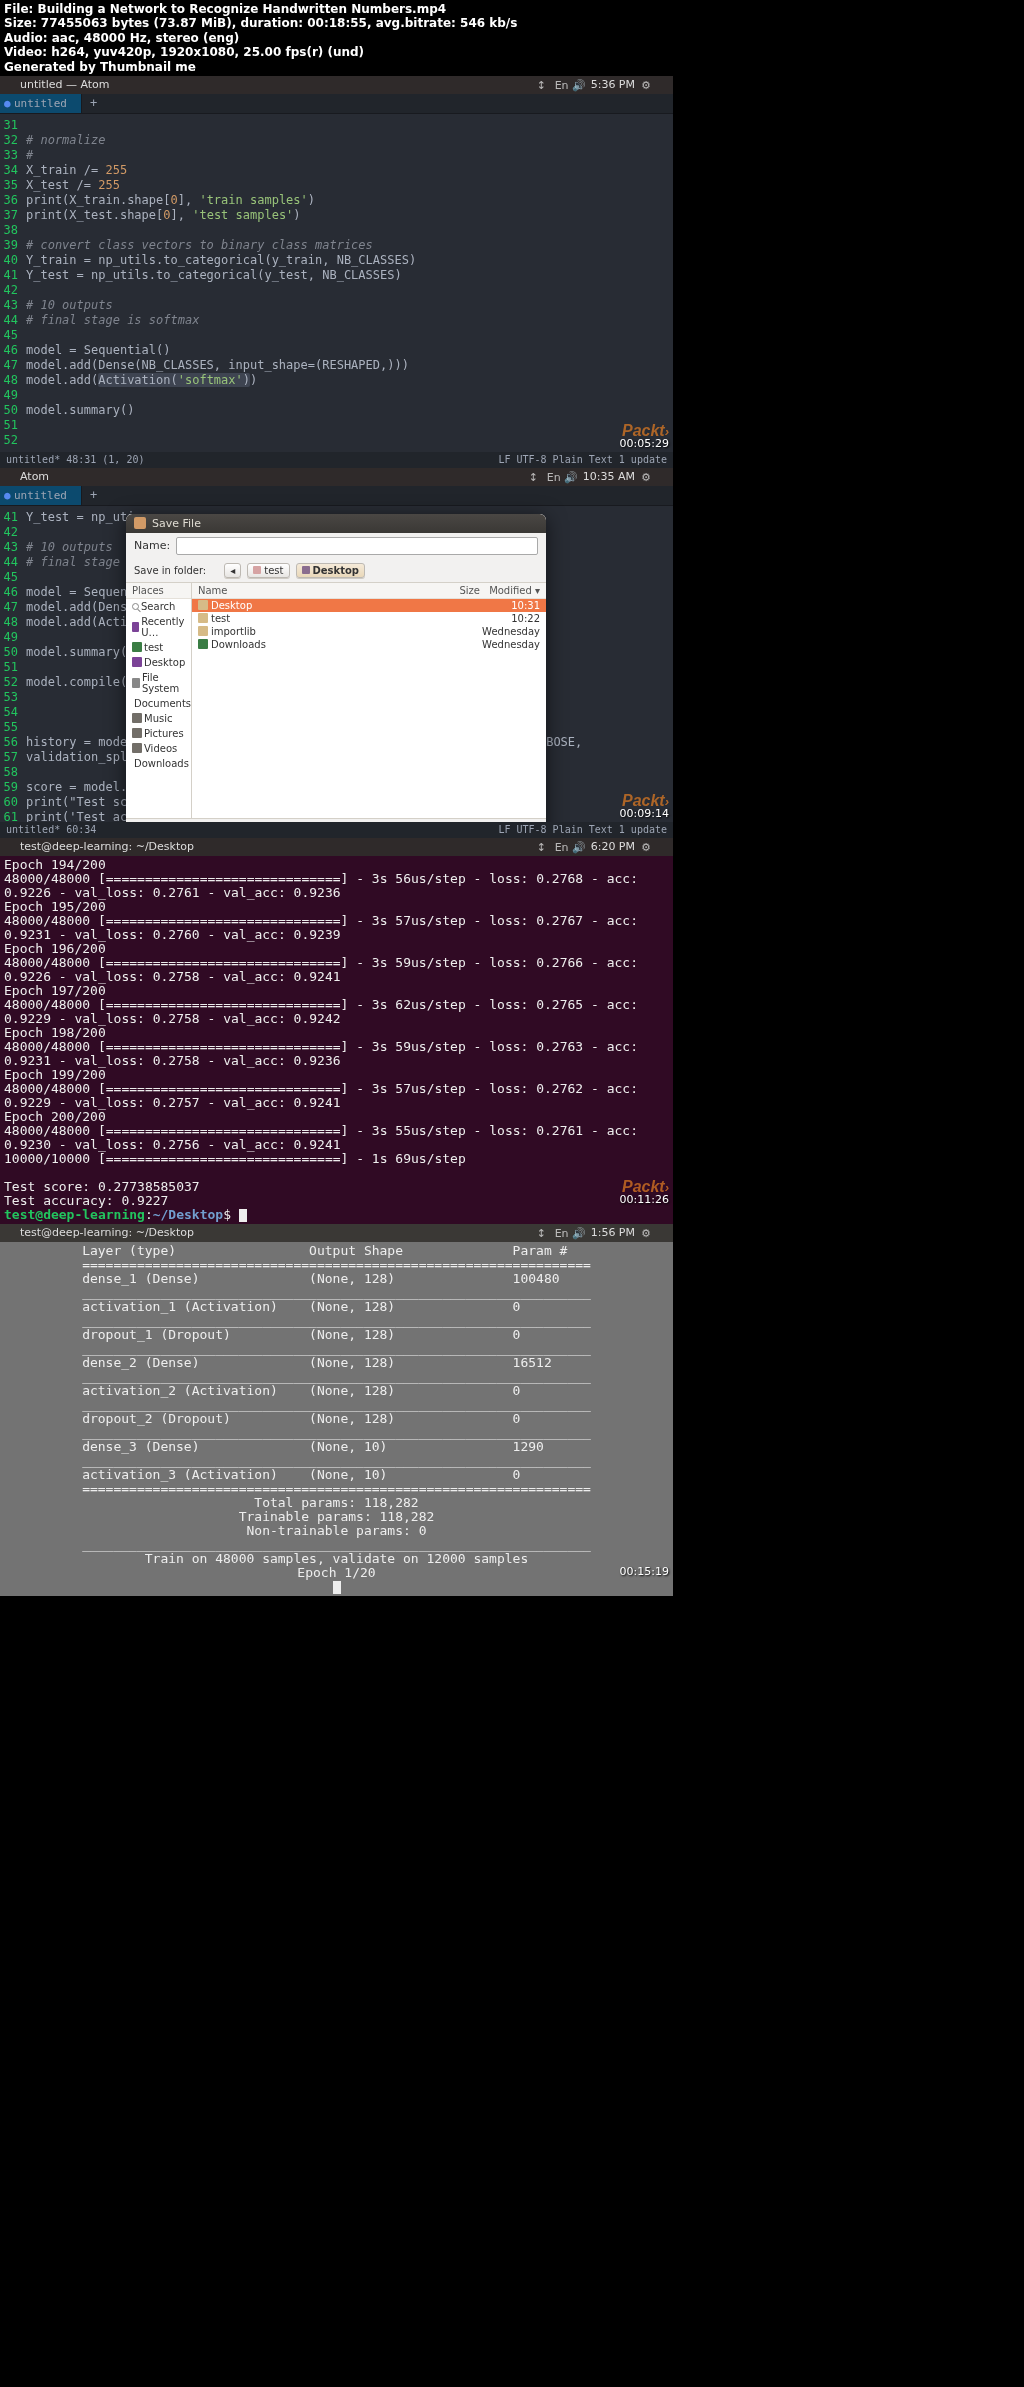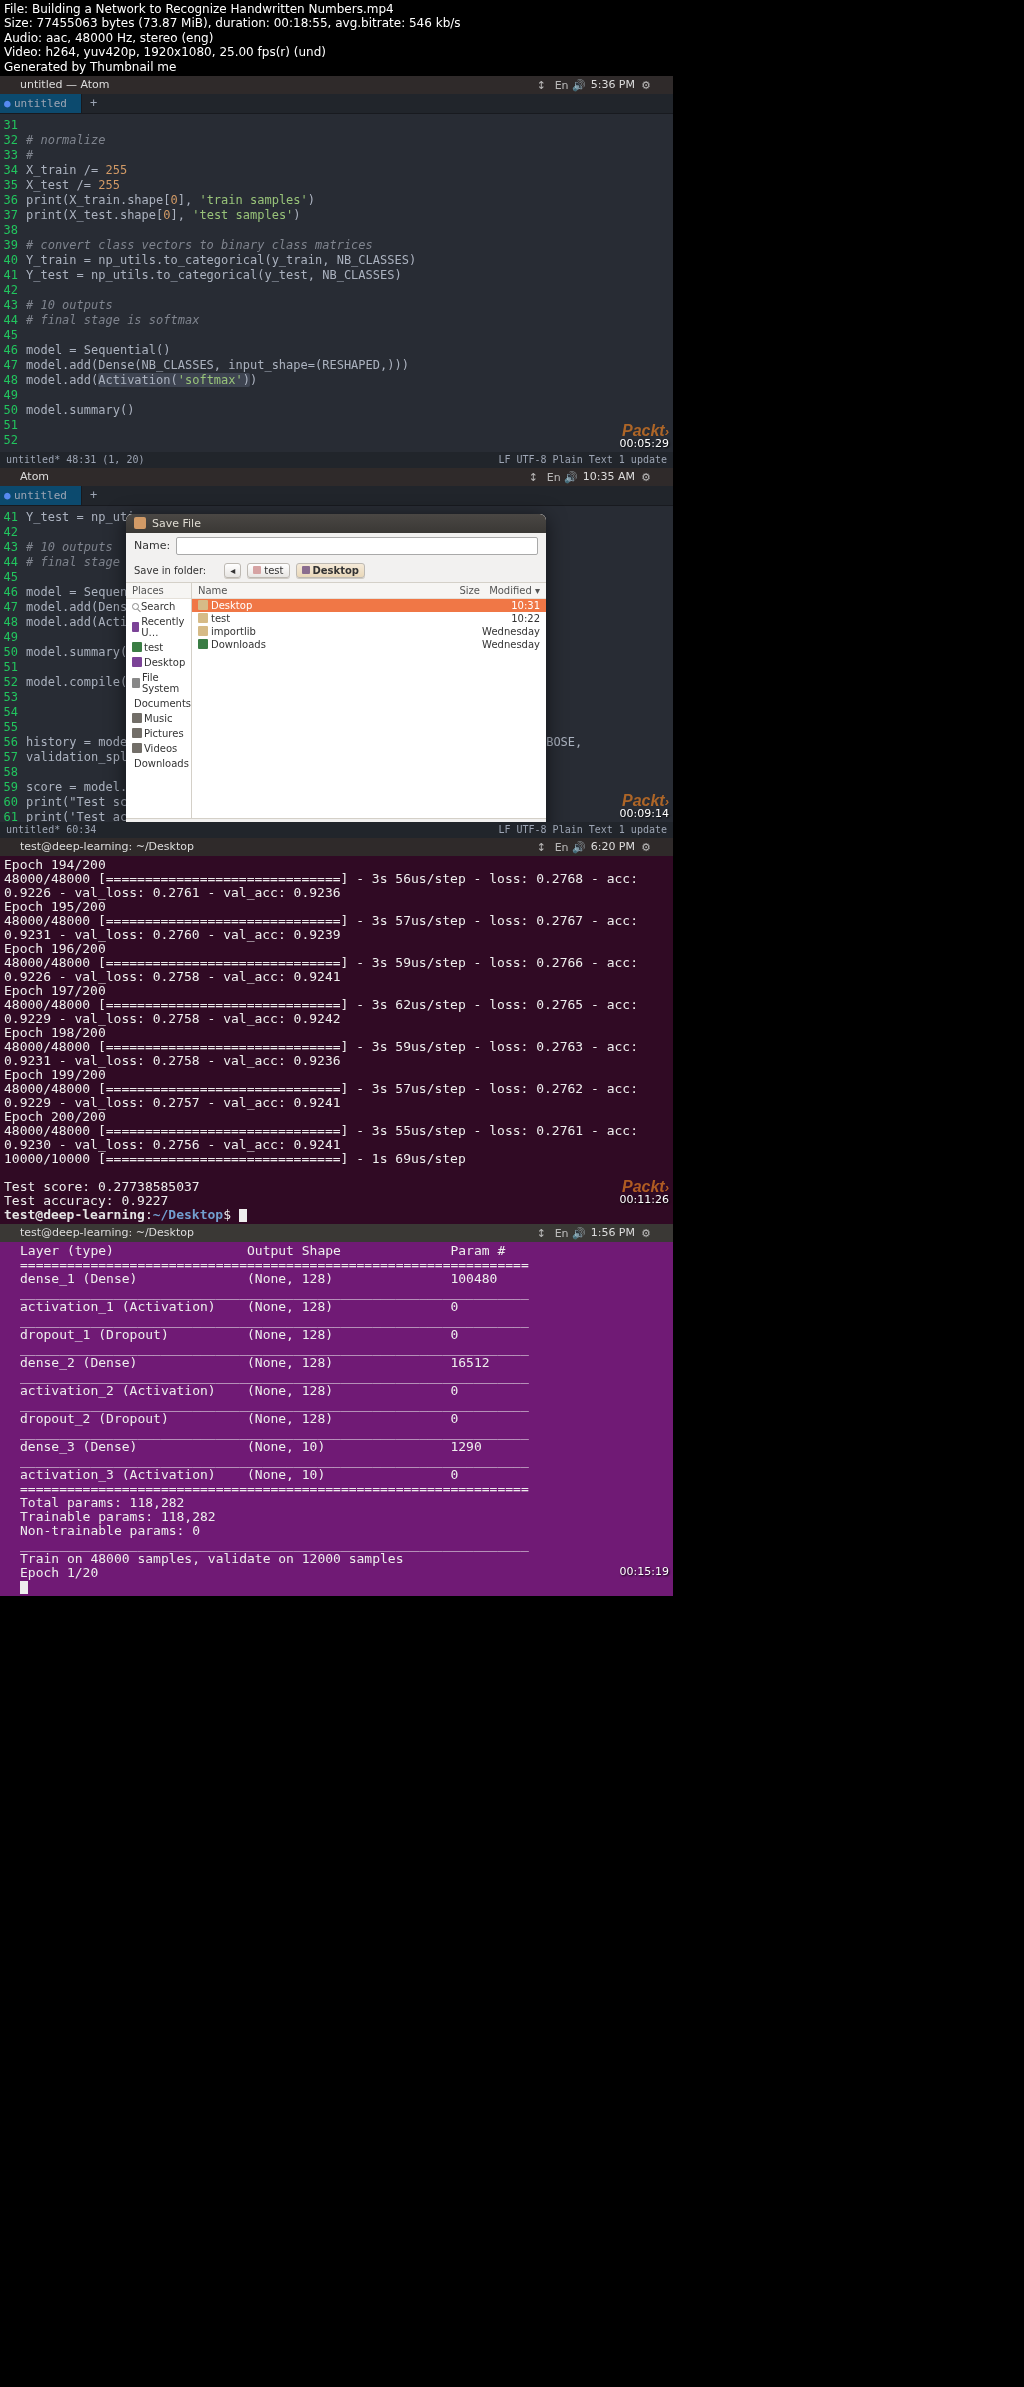--- a/index.html
+++ b/index.html
@@ -1,21 +1,21 @@
 <!DOCTYPE html>
 <html><head>
 <meta charset="utf-8">
 <style>
 * { margin:0; padding:0; box-sizing:border-box; }
 body { font-family: "DejaVu Sans Mono", Consolas, monospace; font-size:11px; background:#000; color:#ccc; width:1024px; }
 .sys-font { font-family: "DejaVu Sans", Arial, sans-serif; }
 
 
 .meta { color:#fff; font-size:12px; padding:2px 4px; line-height:1.2; font-family:"DejaVu Sans", Arial, sans-serif;}
-.meta div { white-space:pre; }
+.meta div { white-space:pre;font-weight:bold; }
 
 
 .shot { width:673px; position:relative; margin:0; }
 
 
 .topbar { height:18px; background:#2f2a2a; color:#ddd; display:flex; align-items:center; padding:0 20px; font-size:11px; }
 .topbar .title { flex:1; }
 .topbar .icons { display:flex; gap:6px; align-items:center; }
 .ico-sm { width:12px; height:11px; display:inline-block; opacity:.8;}
 
@@ -63,27 +63,27 @@
 .frow .fico { width:10px; height:10px; display:inline-block;}
 .fico.folder { background:#d6bb87; border-radius:1px;}
 .fico.folder.green { background:#3a7d44;}
 .frow span:nth-child(2){flex:1;} .frow span:nth-child(3){width:40px;text-align:right;} .frow span:nth-child(4){width:60px;text-align:right;}
 .dbtns { display:flex; justify-content:flex-end; gap:6px; padding:6px 8px; border-top:1px solid #d4d0c8;}
 .dbtn { padding:2px 12px; border:1px solid #bdb9b3; border-radius:3px; background:linear-gradient(#fdfdfc,#e8e6e3); font-size:11px;}
 .dbtn.primary { background:linear-gradient(#f8b48a,#f29563); border-color:#d57843;}
 
 
 .term1 { background:#300a24; color:#eee; font-size:13px; font-family:"DejaVu Sans Mono",monospace; line-height:14px; padding:2px 4px; white-space:pre-wrap;}
-.term1 .g { color:#e5e5e5; font-weight:bold;}
+.term1 .g { color:#22c55e; font-weight:bold;}
 .term1 .b { color:#729fcf; font-weight:bold;}
 .term1 .w { color:#eeeeec;}
 .cursor { display:inline-block; width:8px; height:13px; background:#eee; vertical-align:middle;}
 
 
-.term2 { background:#701a75; color:#eee; font-size:13px; font-family:"DejaVu Sans Mono",monospace; line-height:14px; padding:2px 20px; white-space:pre;}
+.term2 { background:#737373; color:#eee; font-size:13px; font-family:"DejaVu Sans Mono",monospace; line-height:14px; padding:2px 8px; white-space:pre;text-align:center;}
 .topbar.light { background:#3a3835;}
 </style>
 </head>
 <body>
 
 <div class="meta">
   <div>File: Building a Network to Recognize Handwritten Numbers.mp4</div>
   <div>Size: 77455063 bytes (73.87 MiB), duration: 00:18:55, avg.bitrate: 546 kb/s</div>
   <div>Audio: aac, 48000 Hz, stereo (eng)</div>
   <div>Video: h264, yuv420p, 1920x1080, 25.00 fps(r) (und)</div>

